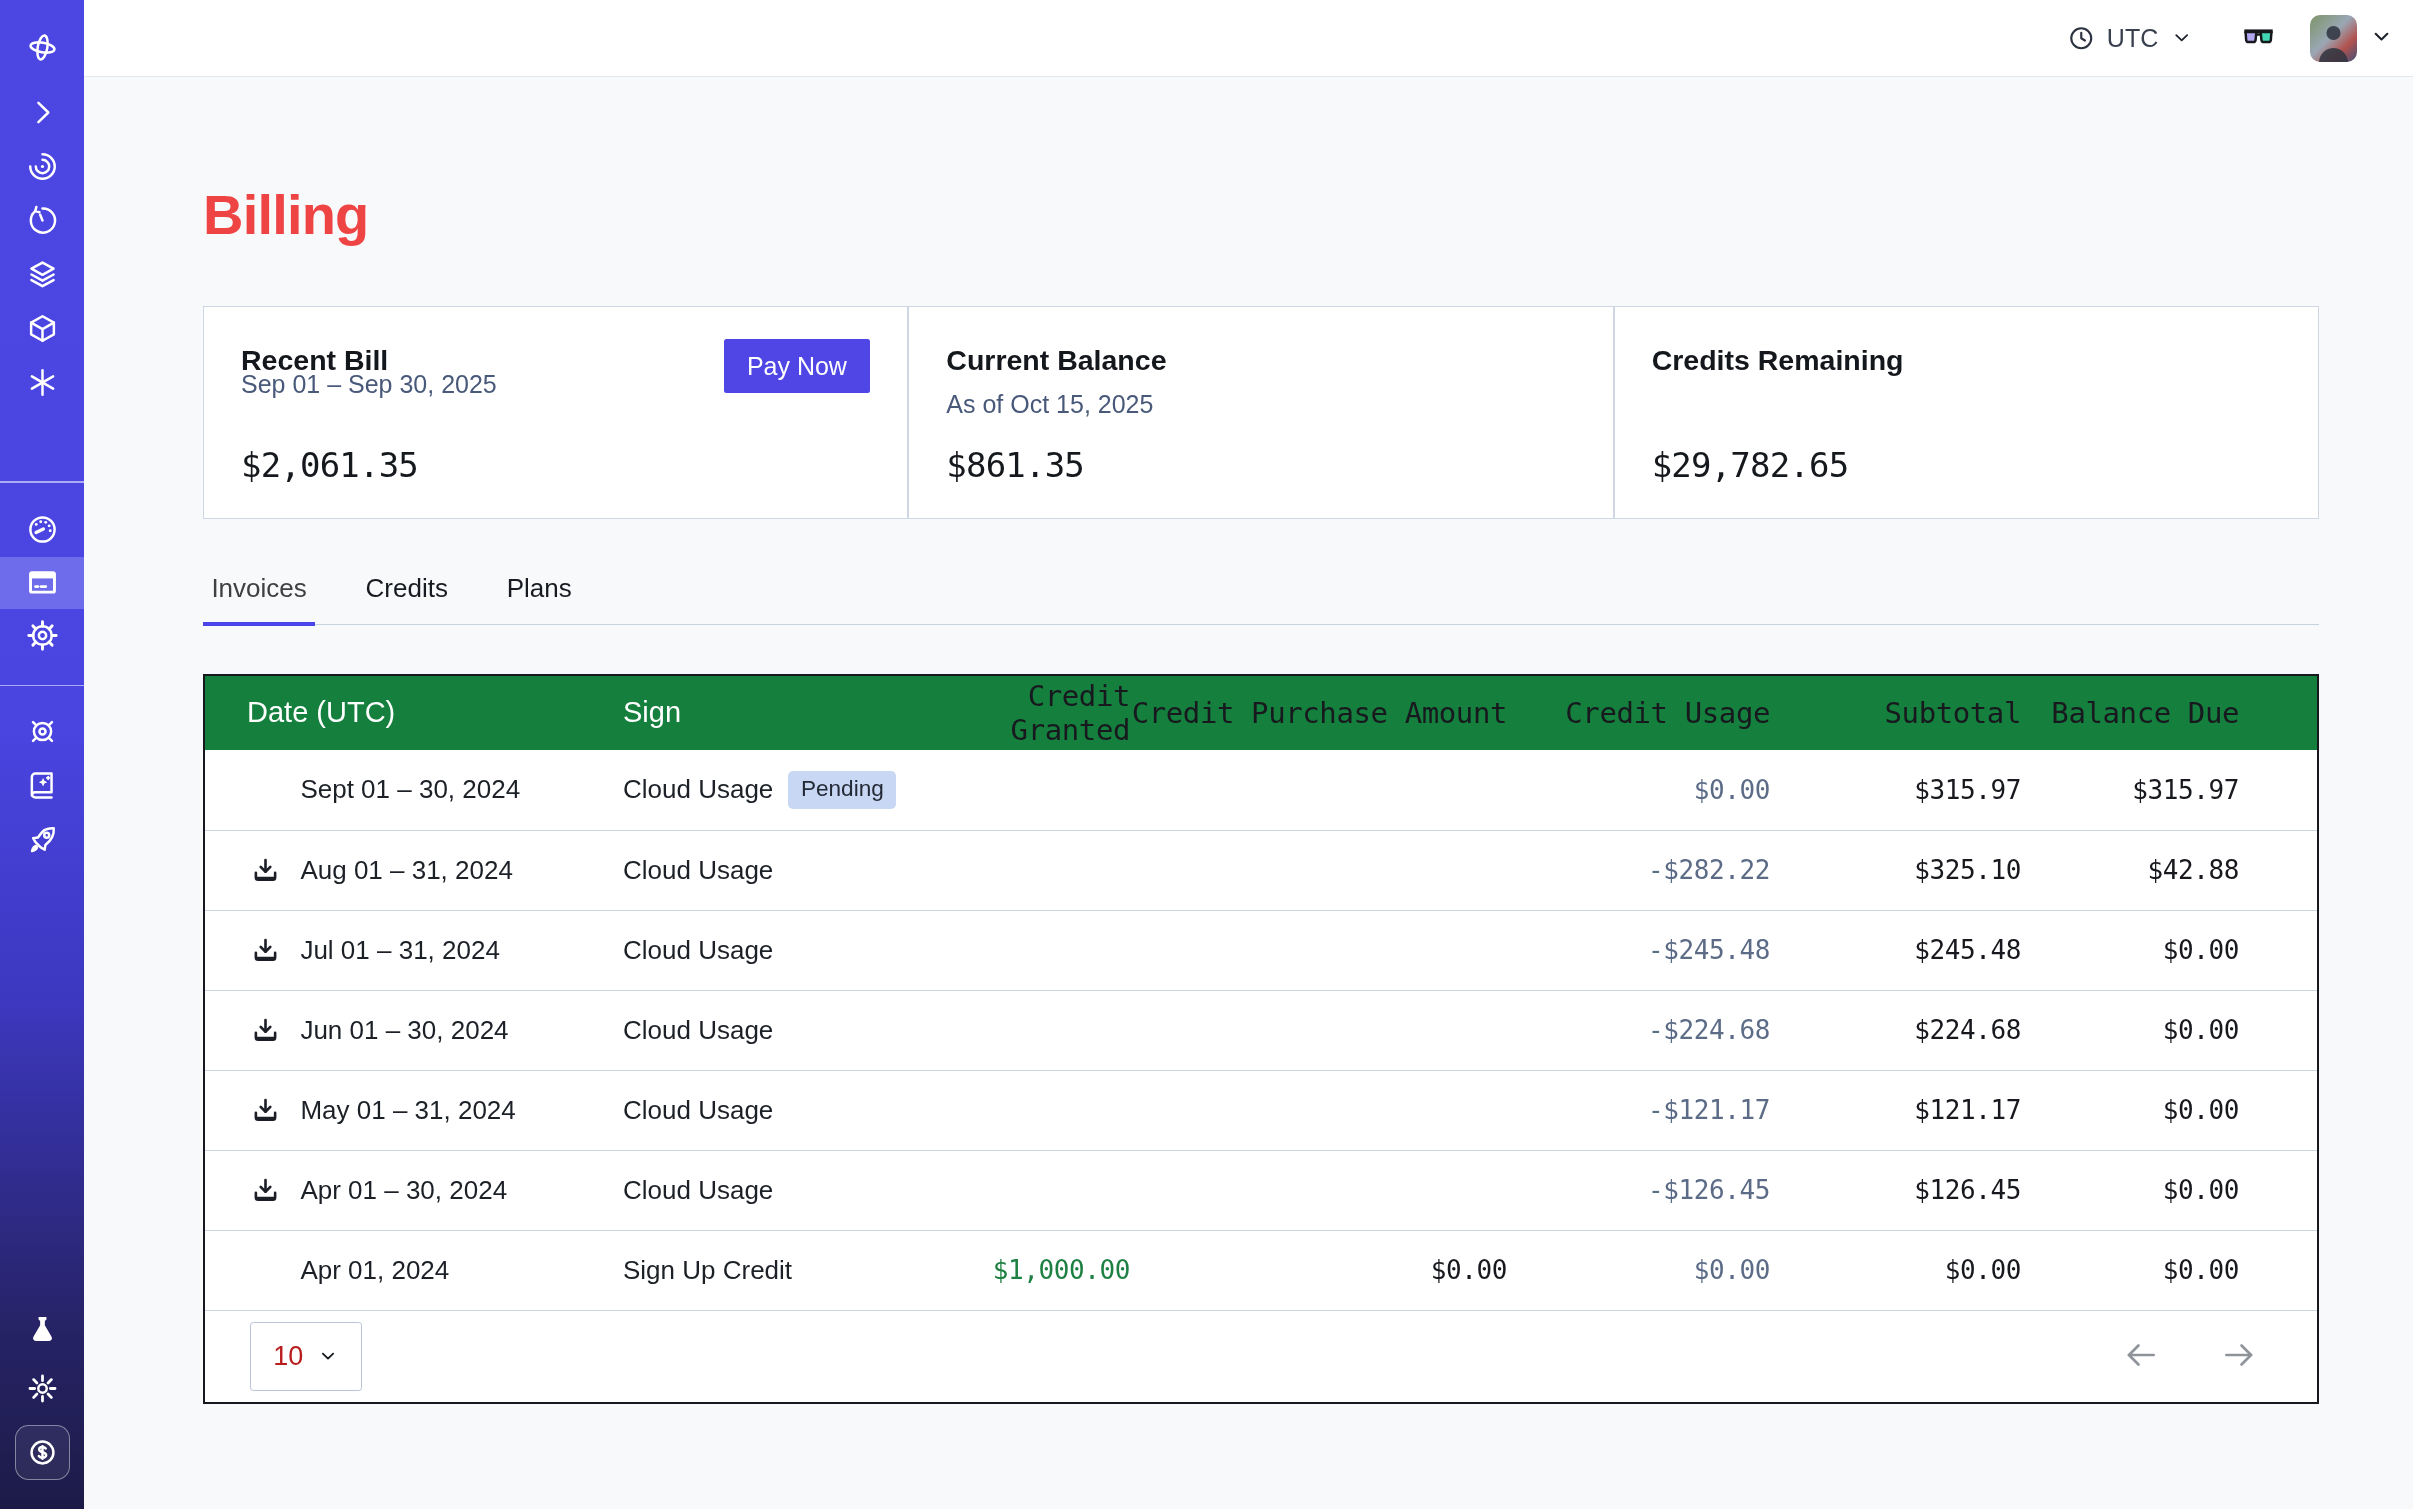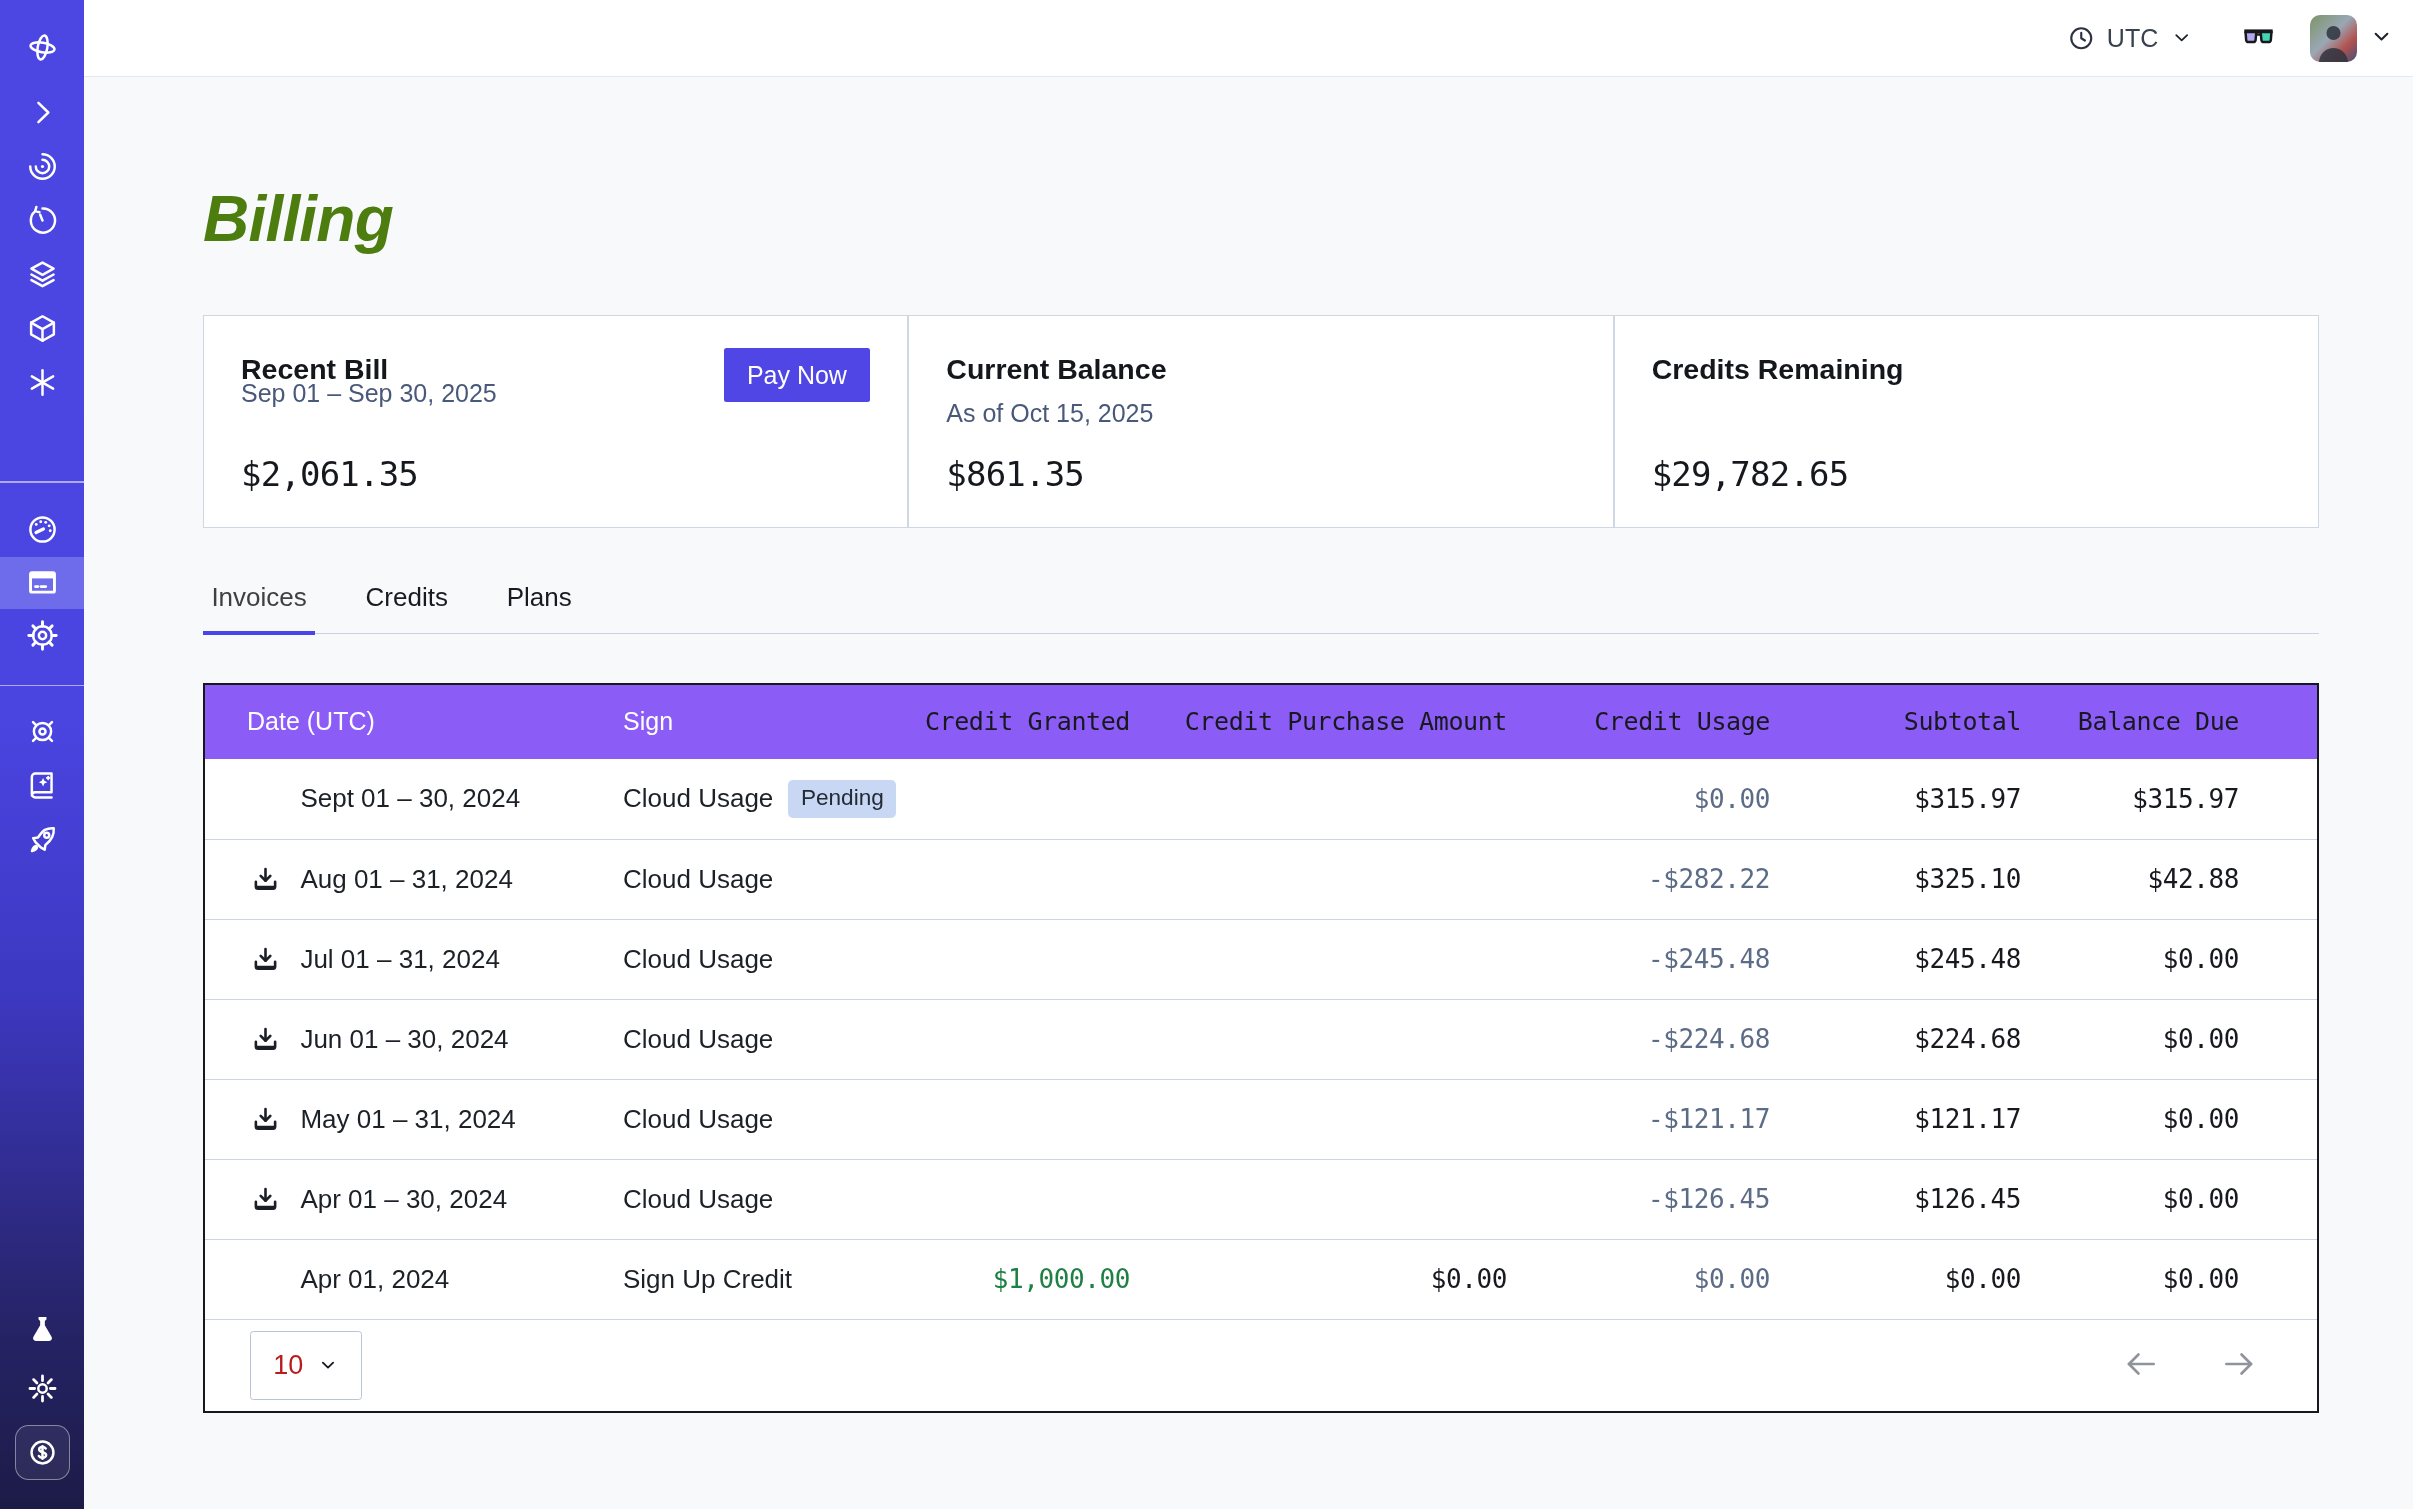--- a/index.html
+++ b/index.html
@@ -35,38 +35,38 @@
   .tz-btn svg { width:28.5px; height:28.5px; fill:none; stroke:#2c3340; stroke-width:1.8; stroke-linecap:round; stroke-linejoin:round; }
   .glasses-btn { margin-left:47px; cursor:pointer; display:flex; align-items:center; }
   .glasses-btn svg { width:37px; height:37px; }
   .account { margin-left:33px; display:flex; align-items:center; gap:11.7px; cursor:pointer; }
   .avatar { width:47px; height:47px; border-radius:10px; background:linear-gradient(135deg,#7d9468 0%,#9aa7b5 45%,#b2524e 72%,#41507a 100%); position:relative; overflow:hidden; }
   .avatar svg { position:absolute; inset:0; width:47px; height:47px; }
   .account .chev svg { width:25px; height:25px; fill:none; stroke:#1d222b; stroke-width:2; stroke-linecap:round; stroke-linejoin:round; }
 
   
   .main { position:absolute; left:84px; top:77px; width:2330px; height:1433px; padding:0 95px 0 119px; }
-  .page-title { margin-top:105px; font-size:64px; font-weight:700; letter-spacing:-0.8px; color:#4d7c0f;font-style:italic; }
+  .page-title { margin-top:105px; font-size:56px; font-weight:700; letter-spacing:-0.8px; color:#ef4444; }
 
   .cards { margin-top:59px; display:flex; }
   .card { flex:1; height:213px; background:#fff; border:1.7px solid #cfd7e4; padding:32px 37px 33px; display:flex; flex-direction:column; }
   .card-head { display:flex; justify-content:space-between; align-items:flex-start; }
   .card-title { font-size:28.5px; font-weight:700; color:#14171c; padding-top:5px; }
   .card-sub { margin-top:13.4px; font-size:25px; color:#49597a; }
   .card-amount { margin-top:auto; font-family:"DejaVu Sans Mono","Liberation Mono",monospace; font-size:34px; color:#15181d; letter-spacing:-0.8px; }
   .paynow { background:#4f46e5; color:#fff; font-size:25px; padding:12.6px 23.4px; border:none; border-radius:2.5px; cursor:pointer; font-family:"Liberation Sans",sans-serif; }
 
   .tabs { margin-top:54px; display:flex; border-bottom:1.7px solid #c9d2e0; }
   .tab { font-size:26px; color:#171a20; padding:0 8.4px 18.4px; margin-right:42px; border-bottom:4.2px solid transparent; margin-bottom:-2.5px; cursor:pointer; }
   .tab.active { color:#404040; border-bottom-color:#4b44e8; }
 
   
   .invoice-table { margin-top:49px; border:2.5px solid #16181d; background:#fff; }
   .thead, .tr { display:grid; grid-template-columns:418px 276px 231px 377px 263px 251px 218px; padding-right:75px; align-items:center; }
-  .thead { background:#8b5cf6; height:74px; color:#fff; font-size:25px; font-weight:500; }
+  .thead { background:#15803d; height:74px; color:#fff; font-size:29px; font-weight:500; }
   .th.first { padding-left:42px; }
   .th.num { text-align:right; }
   .tr { height:80px; }
   .tr + .tr { border-top:1.7px solid #cbd4e2; }
   .td { font-size:26px; color:#1c2027; }
   .num { font-family:"DejaVu Sans Mono","Liberation Mono",monospace; text-align:right; color:#17191e; letter-spacing:-0.4px; }
   .usage { color:#5c6c87; }
   .green { color:#1f8043; }
   .date-cell { display:flex; align-items:center; padding-left:44px; }
   .dl { width:33px; height:33px; margin-right:18.4px; color:#1c1f26; flex:none; cursor:pointer; }

